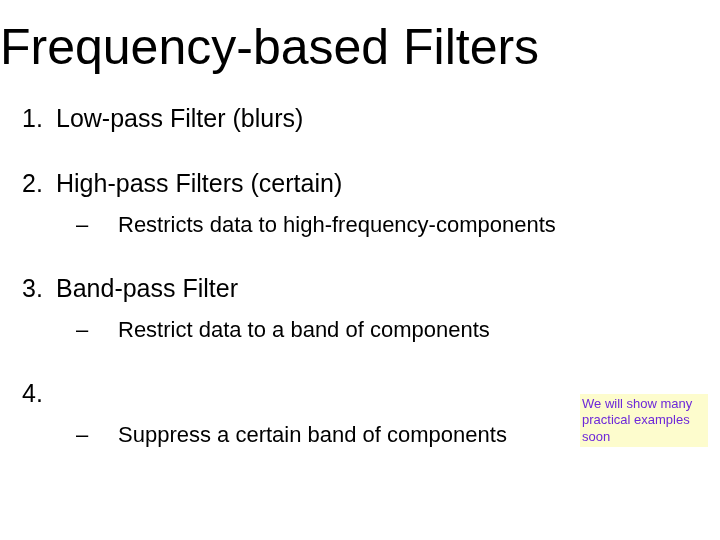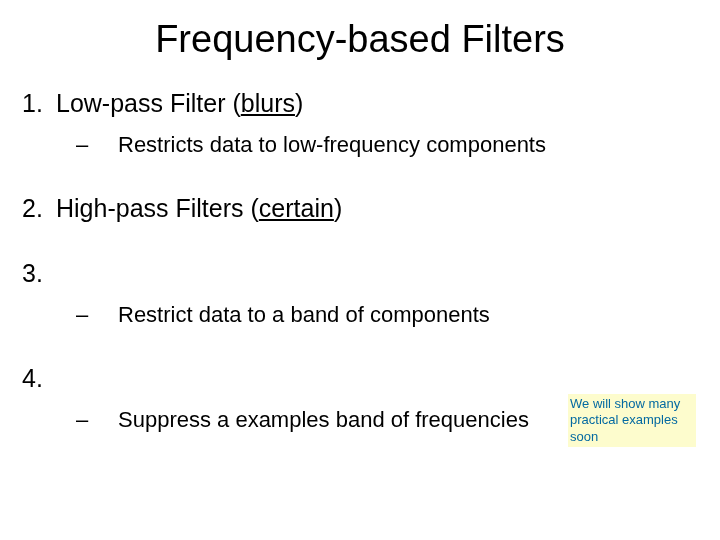--- a/index.html
+++ b/index.html
@@ -6,22 +6,21 @@
   body {
     width: 720px;
     height: 540px;
     background: #ffffff;
     font-family: Arial, Helvetica, sans-serif;
     color: #000000;
     position: relative;
     overflow: hidden;
   }
   .title {
-    font-size: 38px;
-    text-align: center;
+    font-size: 50px;
     padding-top: 18px;
     padding-bottom: 10px;
     font-weight: normal;
   }
   .content {
     padding: 18px 22px 0 22px;
   }
   ol.main {
     list-style: none;
     counter-reset: item;
@@ -45,74 +44,77 @@
     margin-top: 14px;
     padding-left: 54px;
     font-size: 22px;
   }
   .dash {
     display: inline-block;
     width: 42px;
   }
   .note {
     position: absolute;
-    right: 24px;
+    right: 12px;
     top: 394px;
     width: 128px;
     background: #fdfccd;
     font-size: 13px;
     line-height: 1.25;
     padding: 2px 2px;
-    color: #0369a1;
+    color: #6d28d9;
   }
-  .underline { text-decoration: underline; }
+  .underline { }
 </style>
 </head>
 <body>
 
 <h1 class="title">Frequency-based Filters</h1>
 
 <div class="content">
   <ol class="main">
 
     <li>
       <div class="item-head">
         <span class="num">1.</span>
         <span>
           <span>Low-pass Filter (</span><span class="underline">blurs</span><span>)</span>
         </span>
       </div>
-      <div class="sublist">
-        <span class="dash">–</span><span>Restricts data to low-frequency components</span>
-      </div>
     </li>
 
     <li>
       <div class="item-head">
         <span class="num">2.</span>
         <span>
           <span>High-pass Filters (</span><span class="underline">certain</span><span>)</span>
         </span>
       </div>
+      <div class="sublist">
+        <span class="dash">–</span><span>Restricts data to high-frequency-components</span>
+      </div>
     </li>
 
     <li>
       <div class="item-head">
         <span class="num">3.</span>
+        <span>
+          <span>Band-pass Filter</span>
+        </span>
       </div>
       <div class="sublist">
         <span class="dash">–</span><span>Restrict data to a band of components</span>
       </div>
     </li>
 
     <li>
       <div class="item-head">
         <span class="num">4.</span>
       </div>
       <div class="sublist">
-        <span class="dash">–</span><span>Suppress a examples band of frequencies</span>
+        <span class="dash">–</span><span>Suppress a certain band of components</span>
       </div>
     </li>
 
   </ol>
 </div>
 
 <div class="note">We will show many practical examples soon</div>
 
 </body></html>

